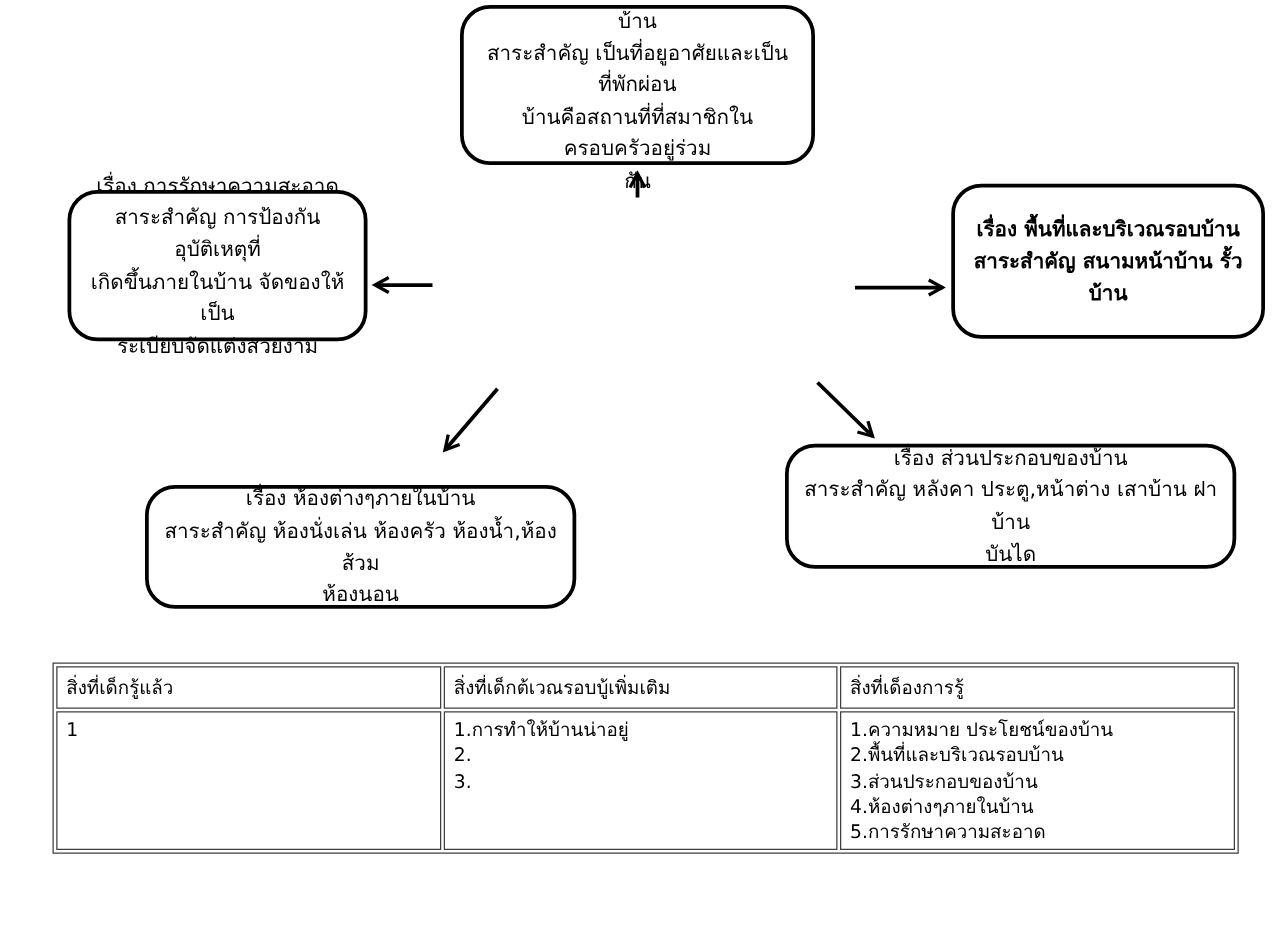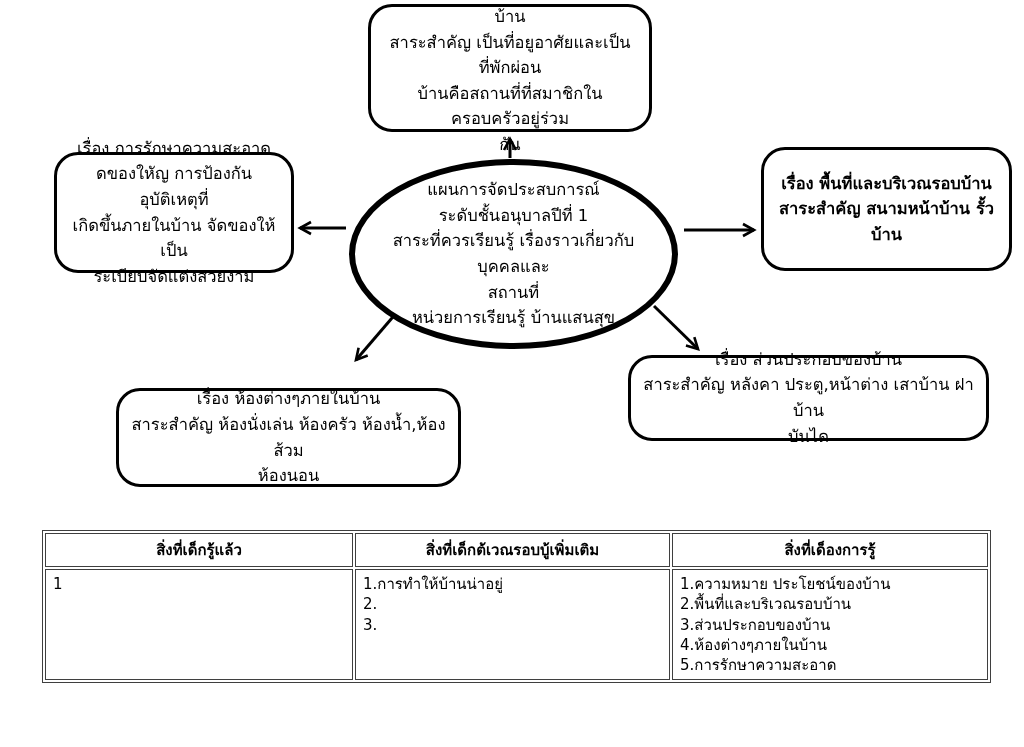--- a/index.html
+++ b/index.html
@@ -45,21 +45,21 @@
     display: flex;
     align-items: center;
     justify-content: center;
     box-sizing: border-box;
     padding: 10px 18px;
   }
   #node-top      { left: 368px; top: 4px;   width: 284px; height: 128px; }
   #node-left     { left: 54px;  top: 152px; width: 240px; height: 121px; }
   #node-right    { left: 761px; top: 147px; width: 251px; height: 124px; font-weight: bold; }
   #node-bleft    { left: 116px; top: 388px; width: 345px; height: 99px;  }
-  #node-bright   { left: 628px; top: 355px; width: 361px; height: 86px; }
+  #node-bright   { left: 628px; top: 355px; width: 361px; height: 100px; }
   #center-ellipse{ left: 349px; top: 159px; width: 329px; height: 190px; }
   #arrow-layer {
     position: absolute;
     left: 0; top: 0;
     width: 1024px; height: 520px;
     pointer-events: none;
   }
   
   .kwl-table {
     position: absolute;
@@ -74,23 +74,22 @@
   }
   .kwl-table th, .kwl-table td {
     border: 1px solid #3f3f3f;
     vertical-align: top;
     text-align: left;
     padding: 4px 7px;
     font-size: 15px;
     background: #fff;
   }
   .kwl-table th {
-    font-weight: bold;
+    font-weight: normal;
     height: 24px;
-    text-align: center;
   }
   .kwl-table td {
     height: 94px;
     white-space: pre-line;
     line-height: 1.35;
   }
 </style>
 </head>
 <body>
 
@@ -113,21 +112,21 @@
 
   <div class="node" id="node-top">
     <div class="txt">เรื่อง ความหมายและประโยชน์ของบ้าน
 สาระสำคัญ เป็นที่อยูอาศัยและเป็นที่พักผ่อน
 บ้านคือสถานที่ที่สมาชิกในครอบครัวอยู่ร่วม
 กัน</div>
   </div>
 
   <div class="node" id="node-left">
     <div class="txt">เรื่อง การรักษาความสะอาด
-ดของใหัญ การป้องกันอุบัติเหตุที่
+สาระสำคัญ การป้องกันอุบัติเหตุที่
 เกิดขึ้นภายในบ้าน จัดของให้เป็น
 ระเบียบจัดแต่งสวยงาม</div>
   </div>
 
   <div class="node" id="node-right">
     <div class="txt">เรื่อง พื้นที่และบริเวณรอบบ้าน
 สาระสำคัญ สนามหน้าบ้าน รั้วบ้าน</div>
   </div>
 
   <div class="node" id="node-bleft">
@@ -135,27 +134,20 @@
 สาระสำคัญ ห้องนั่งเล่น ห้องครัว ห้องน้ำ,ห้องส้วม
 ห้องนอน</div>
   </div>
 
   <div class="node" id="node-bright">
     <div class="txt">เรื่อง ส่วนประกอบของบ้าน
 สาระสำคัญ หลังคา ประตู,หน้าต่าง เสาบ้าน ฝาบ้าน
 บันได</div>
   </div>
 
-  <div class="ellipse" id="center-ellipse">
-    <div class="txt">แผนการจัดประสบการณ์
-ระดับชั้นอนุบาลปีที่ 1
-สาระที่ควรเรียนรู้ เรื่องราวเกี่ยวกับบุคคลและ
-สถานที่
-หน่วยการเรียนรู้ บ้านแสนสุข</div>
-  </div>
 
   <table class="kwl-table">
     <colgroup>
       <col style="width:308px">
       <col style="width:315px">
       <col style="width:316px">
     </colgroup>
     <thead>
       <tr>
         <th>สิ่งที่เด็กรู้แล้ว</th>

